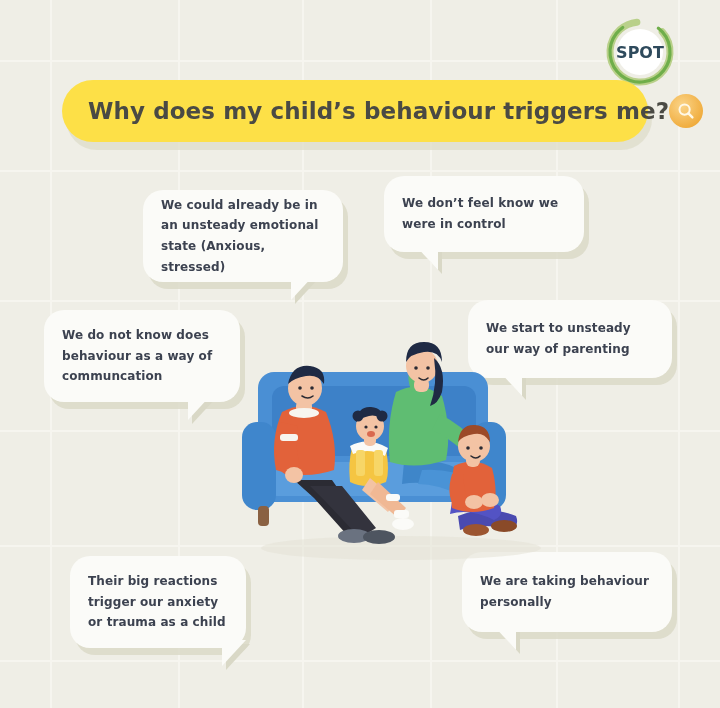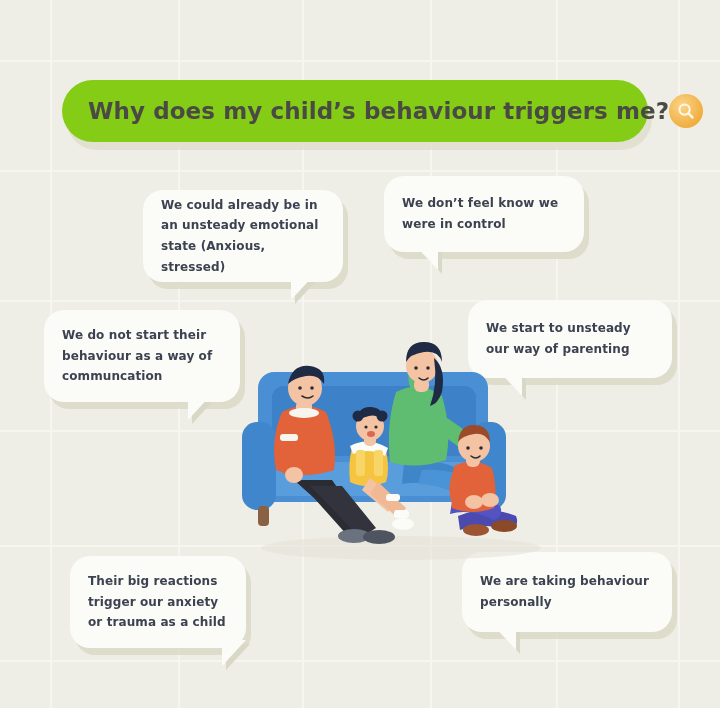--- a/index.html
+++ b/index.html
@@ -20,21 +20,21 @@
   .logo{position:absolute;left:602px;top:14px;width:76px;height:76px;}
   .logo svg{display:block;}
 
   
   .header-shadow{
     position:absolute;left:66px;top:88px;width:586px;height:62px;
     background:#dddcc9;border-radius:34px;opacity:.75;
   }
   .header-pill{
     position:absolute;left:62px;top:80px;width:586px;height:62px;
-    background:#84cc16;border-radius:34px;
+    background:#fde047;border-radius:34px;
     display:flex;align-items:center;padding:0 22px 0 26px;box-sizing:border-box;
   }
   .header-title{
     font-size:23px;font-weight:700;color:#4a4a44;letter-spacing:.1px;
     white-space:nowrap;flex:1;
   }
   .search-chip{
     width:34px;height:34px;border-radius:50%;
     background:radial-gradient(circle at 38% 34%, #fcd37a 0%, #f5b councillor 0%, #f0ad3f 70%, #e9a32f 100%);
     background:radial-gradient(circle at 38% 34%, #fbd488 0%, #f3b busca 1%, #f0ad3f 72%, #e9a32f 100%);
@@ -97,20 +97,28 @@
       <div class="grid-line grid-v" style="left: 556px; background: rgb(246, 245, 239);"></div>
       <div class="grid-line grid-v" style="left: 678px; background: rgb(246, 245, 239);"></div>
       <div class="grid-line grid-h" style="top: 60px; background: rgb(246, 245, 239);"></div>
       <div class="grid-line grid-h" style="top: 170px; background: rgb(246, 245, 239);"></div>
       <div class="grid-line grid-h" style="top: 300px; background: rgb(246, 245, 239);"></div>
       <div class="grid-line grid-h" style="top: 430px; background: rgb(246, 245, 239);"></div>
       <div class="grid-line grid-h" style="top: 545px; background: rgb(246, 245, 239);"></div>
       <div class="grid-line grid-h" style="top: 660px; background: rgb(246, 245, 239);"></div>
     </div>
 
+  <div class="logo">
+    <svg width="76" height="76" viewBox="0 0 76 76">
+      <circle cx="38" cy="38" r="30" fill="none" stroke="#b9d08a" stroke-width="7" stroke-linecap="round" stroke-dasharray="160 28" transform="rotate(-42 38 38)"></circle>
+      <circle cx="38" cy="38" r="30" fill="none" stroke="#6fae4a" stroke-width="3.2" stroke-linecap="round" stroke-dasharray="150 38" transform="rotate(-52 38 38)"></circle>
+      <circle cx="38" cy="38" r="23" fill="#ffffff"></circle>
+      <text x="38" y="43.5" text-anchor="middle" font-family="DejaVu Sans, sans-serif" font-size="16" font-weight="bold" fill="#2e4a5c">SPOT</text>
+    </svg>
+  </div>
 
   <div class="header-shadow"></div>
   <div class="header-pill">
     <div class="header-title">Why does my child’s behaviour triggers me?</div>
     <div class="search-chip">
       <svg width="20" height="20" viewBox="0 0 20 20">
         <circle cx="8.6" cy="8.6" r="5.1" fill="none" stroke="#fff8e6" stroke-width="2"></circle>
         <line x1="12.4" y1="12.4" x2="16.4" y2="16.4" stroke="#fff8e6" stroke-width="2.4" stroke-linecap="round"></line>
       </svg>
     </div>
@@ -130,21 +138,21 @@
         <div class="tail tail-shadow-bl" style="top: 72px; left: 34px;"></div>
         <div class="body">
           <p>We don’t feel know we were in control</p>
         </div>
         <div class="tail tail-bl" style="top: 68px; left: 30px;"></div>
       </div>
       <div class="bubble" style="left: 44px; top: 310px; width: 196px; height: 92px;">
         <div class="shadow"></div>
         <div class="tail tail-shadow-br" style="top: 88px; left: 148px;"></div>
         <div class="body">
-          <p>We do not start their behaviour as a way of communcation</p>
+          <p>We do not know does behaviour as a way of communcation</p>
         </div>
         <div class="tail tail-br" style="top: 84px; left: 144px;"></div>
       </div>
       <div class="bubble" style="left: 468px; top: 300px; width: 204px; height: 78px;">
         <div class="shadow"></div>
         <div class="tail tail-shadow-bl" style="top: 74px; left: 34px;"></div>
         <div class="body">
           <p>We start to unsteady our way of parenting</p>
         </div>
         <div class="tail tail-bl" style="top: 70px; left: 30px;"></div>

